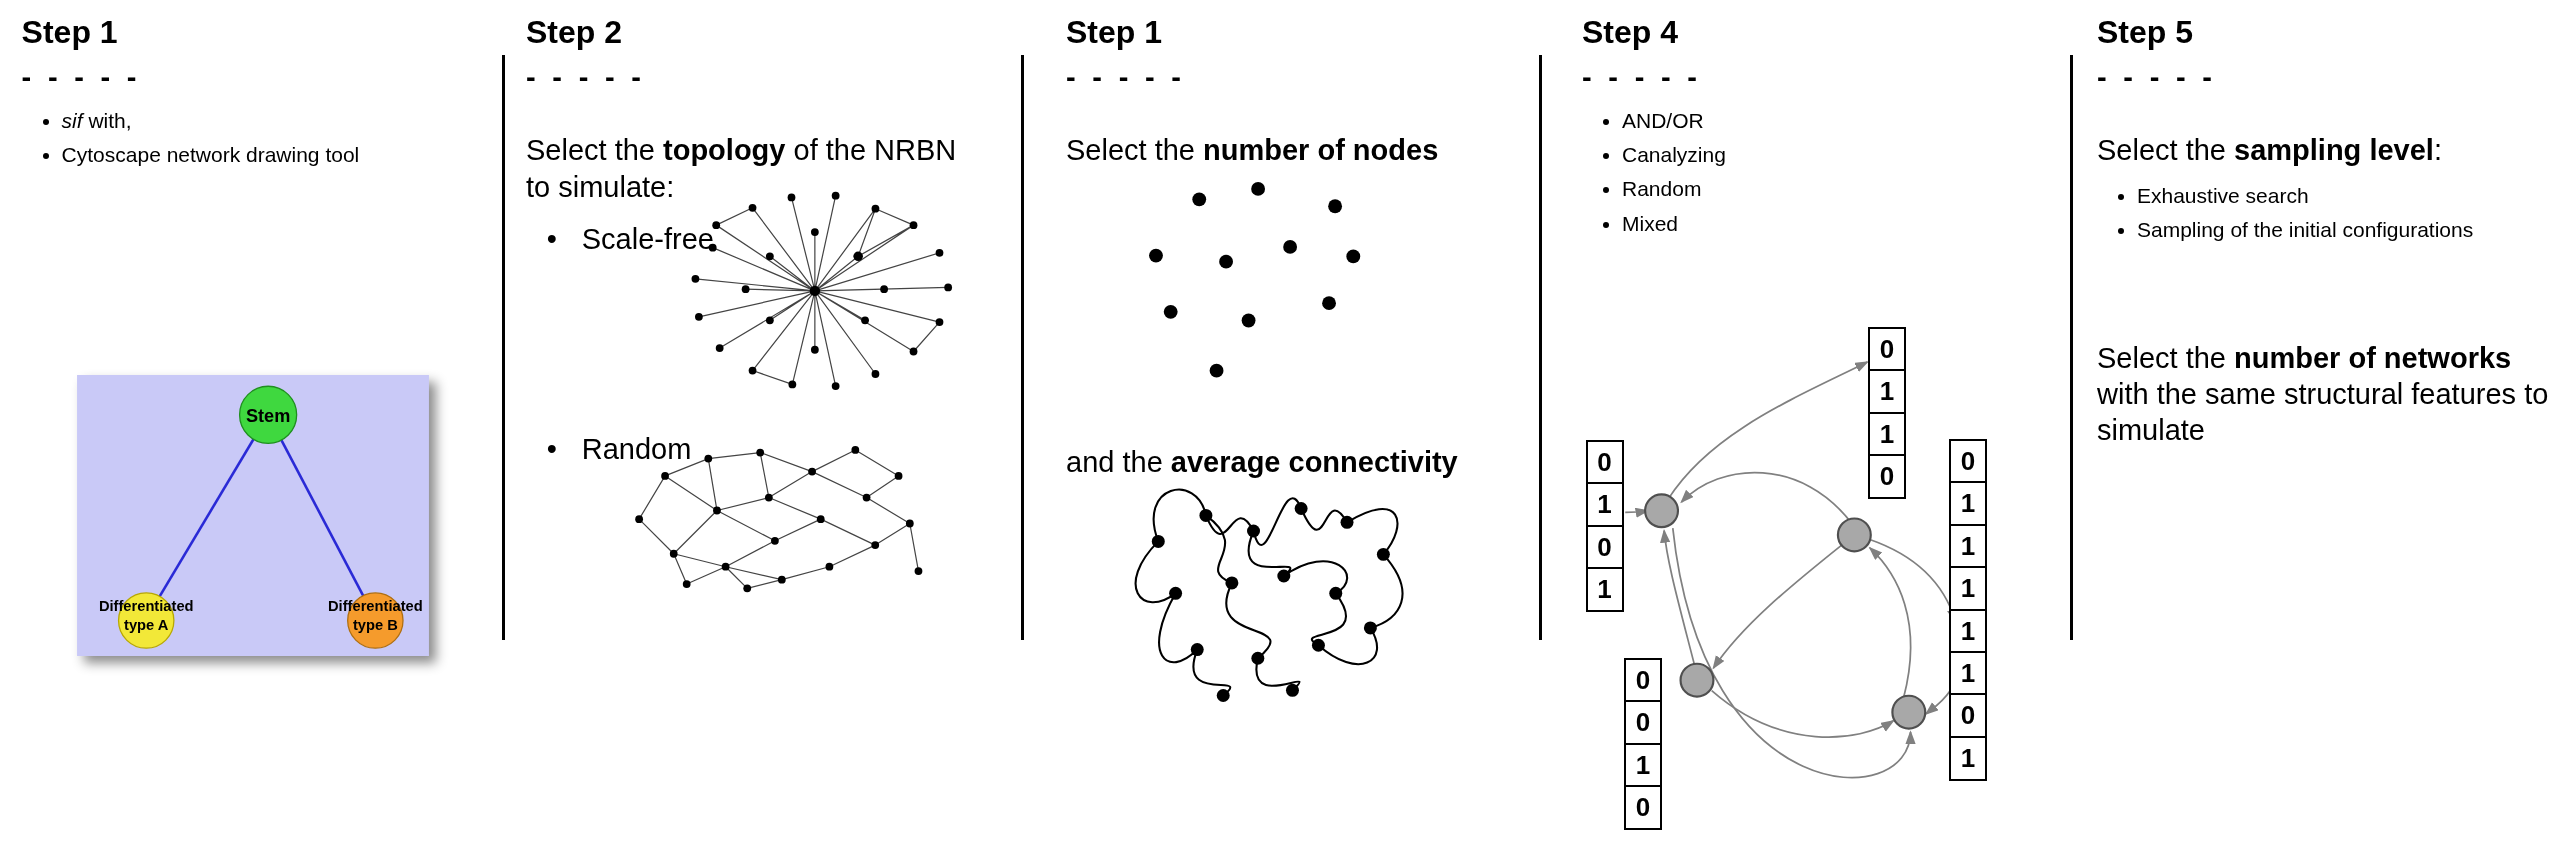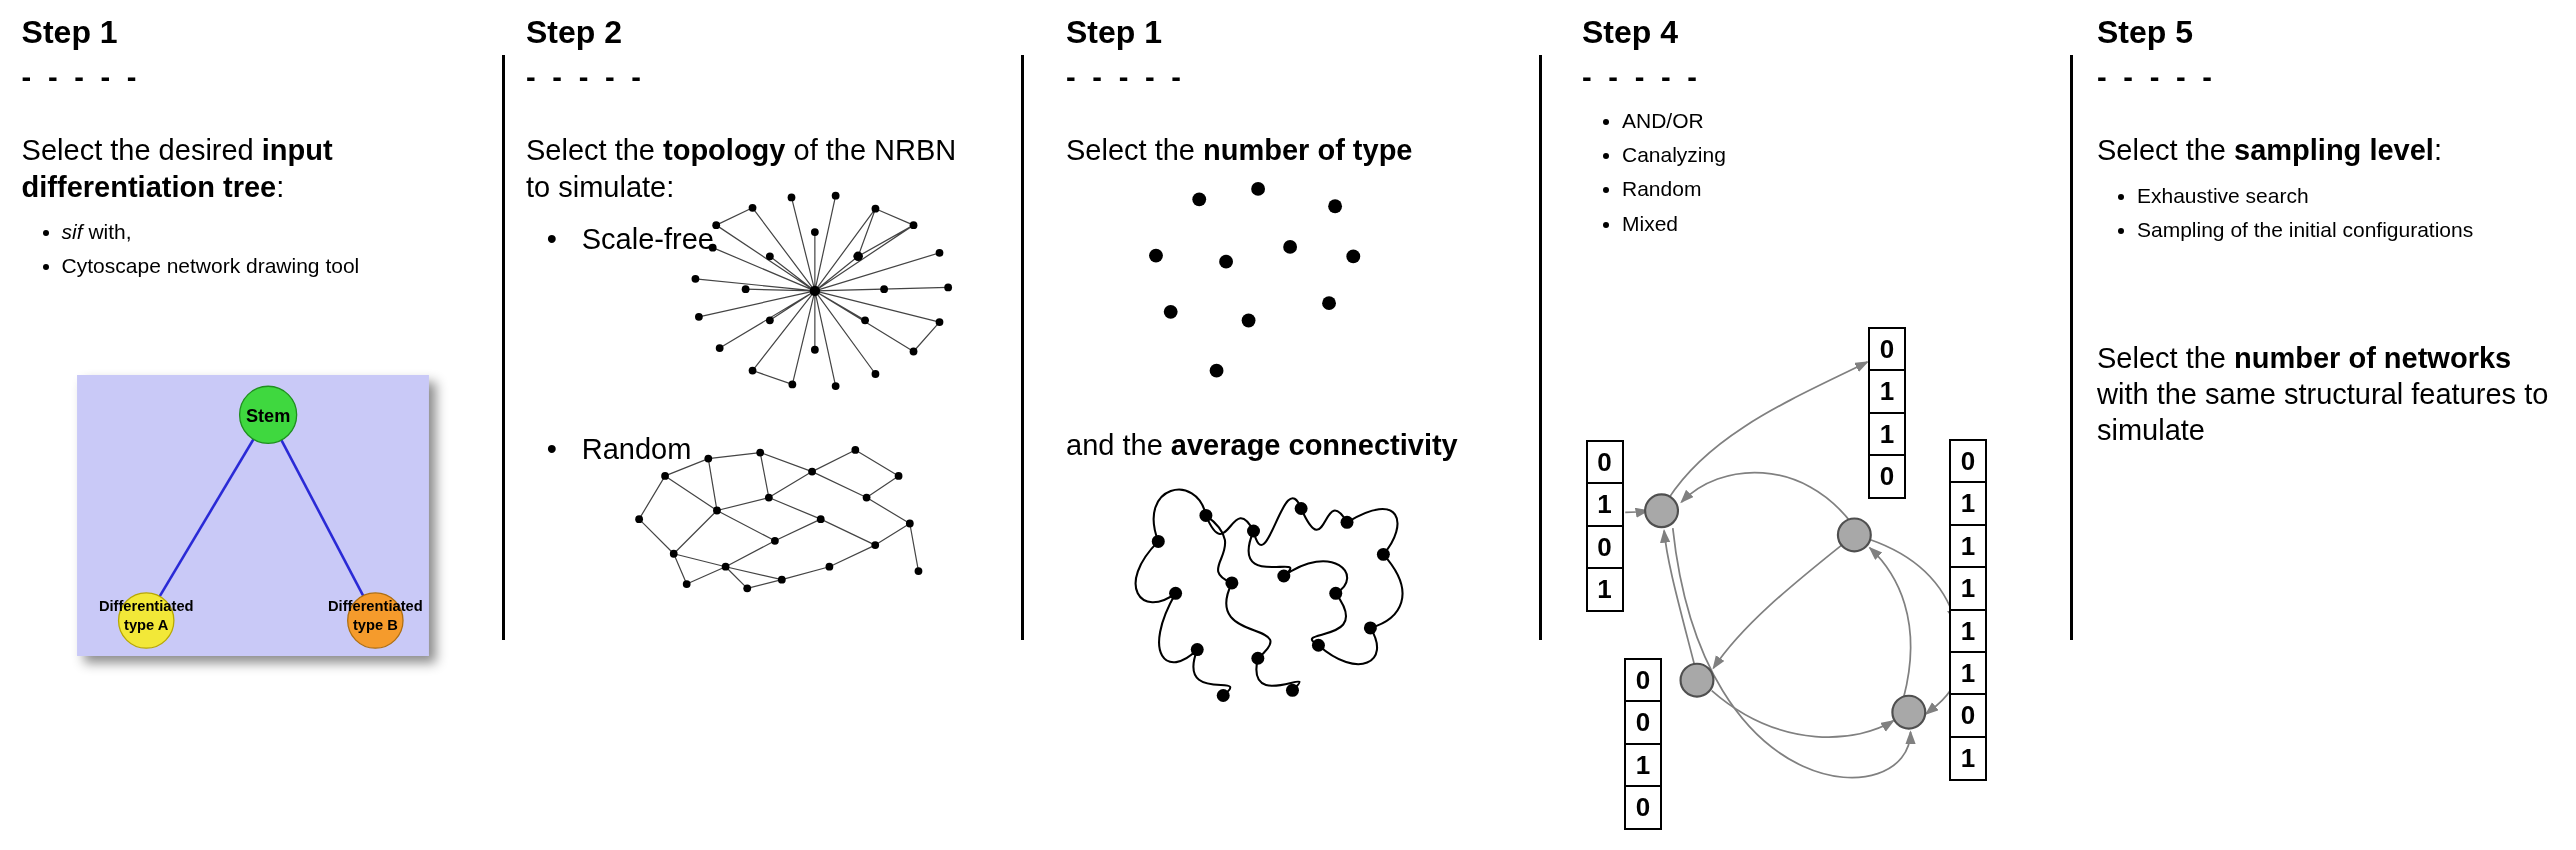--- a/index.html
+++ b/index.html
@@ -31,21 +31,20 @@
   .curvy { stroke:#000; stroke-width:2.4; fill:none; }
   .arrow { stroke:#808080; stroke-width:2; fill:none; }
   .tree-label { font-weight:bold; fill:#000; }
 </style>
 </head>
 <body>
 
 <div class="col" style="left:21.6px;width:459px">
   <h2 class="step-title">Step 1</h2>
   <div class="dashes">- - - - -</div>
-  <p class="body"><span>Select the desired </span><b>input differentiation tree</b><span>:</span></p>
   <ul class="blist">
     <li><i>sif</i><span> with,</span></li>
     <li>Cytoscape network drawing tool</li>
   </ul>
   <svg class="graphic" style="left:55px;top:375px;filter:drop-shadow(7.8px 7.8px 6px rgba(0,0,0,0.45))" width="352" height="281" viewBox="0 0 407 325">
     <rect x="0" y="0" width="407" height="325" fill="#c9c9f7"></rect>
     <line x1="221" y1="46" x2="80" y2="282" stroke-width="3" stroke="#2a2ad6"></line>
     <line x1="221" y1="46" x2="345" y2="282" stroke-width="3" stroke="#2a2ad6"></line>
     <circle cx="221" cy="46" r="33" stroke="#1f8f1f" stroke-width="1.5" fill="#3fd83f"></circle>
     <text x="221" y="54" text-anchor="middle" font-size="21" class="tree-label">Stem</text>
@@ -130,39 +129,39 @@
         <circle class="net-dot" cx="140" cy="175" r="4.5"></circle>
     </g>
   </svg>
 </div>
 
 <div class="divider" style="left:1021px"></div>
 
 <div class="col" style="left:1066px;width:454px">
   <h2 class="step-title">Step 1</h2>
   <div class="dashes">- - - - -</div>
-  <p class="body"><span>Select the </span><b>number of type</b></p>
+  <p class="body"><span>Select the </span><b>number of nodes</b></p>
 
   <svg class="graphic" style="left:77px;top:182px" width="225" height="206" viewBox="0 0 260 238">
     <g>
       <circle class="net-dot" cx="65" cy="20" r="8"></circle>
         <circle class="net-dot" cx="133" cy="8" r="8"></circle>
         <circle class="net-dot" cx="222" cy="28" r="8"></circle>
       <circle class="net-dot" cx="15" cy="85" r="8"></circle>
         <circle class="net-dot" cx="96" cy="92" r="8"></circle>
         <circle class="net-dot" cx="170" cy="75" r="8"></circle>
         <circle class="net-dot" cx="243" cy="86" r="8"></circle>
       <circle class="net-dot" cx="32" cy="150" r="8"></circle>
         <circle class="net-dot" cx="122" cy="160" r="8"></circle>
         <circle class="net-dot" cx="215" cy="140" r="8"></circle>
       <circle class="net-dot" cx="85" cy="218" r="8"></circle>
     </g>
   </svg>
 
-  <p class="body" style="position:absolute;left:0;top:427px;margin:0"><span>and the </span><b>average connectivity</b></p>
+  <p class="body" style="position:absolute;left:0;top:444px;margin:0"><span>and the </span><b>average connectivity</b></p>
 
   <svg class="graphic" style="left:49px;top:472px" width="303" height="234" viewBox="0 0 350 270">
     <g>
       <path class="curvy" d="M50 80 C25 15 95 0 105 50 M105 50 C130 110 135 20 160 68 M160 68 C175 130 195 -10 215 42 M215 42 C245 110 240 10 268 58 M268 58 C330 20 340 60 310 95 M310 95 C350 140 330 170 295 180 M50 80 C0 130 30 170 70 140 M70 140 C30 210 60 240 95 205 M105 50 C160 90 90 110 135 128 M160 68 C130 140 230 90 195 120 M195 120 C250 80 290 120 255 140 M135 128 C100 200 220 170 165 215 M255 140 C300 200 200 180 235 200 M95 205 C70 270 160 230 125 258 M165 215 C150 280 240 220 205 252 M235 200 C280 240 320 220 295 180"></path>
     </g>
     <g>
       <circle class="net-dot" cx="50" cy="80" r="7.5"></circle>
         <circle class="net-dot" cx="105" cy="50" r="7.5"></circle>
         <circle class="net-dot" cx="160" cy="68" r="7.5"></circle>
         <circle class="net-dot" cx="215" cy="42" r="7.5"></circle>

